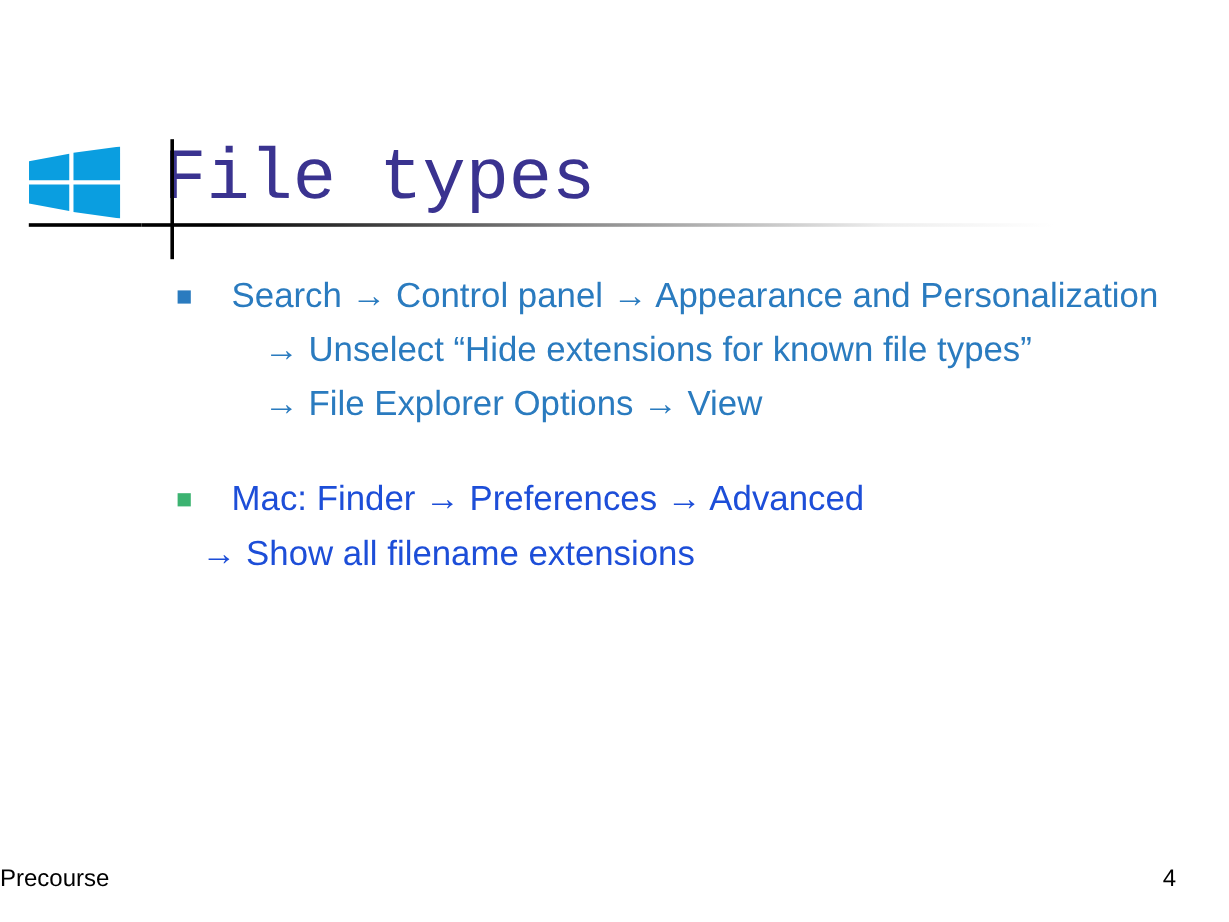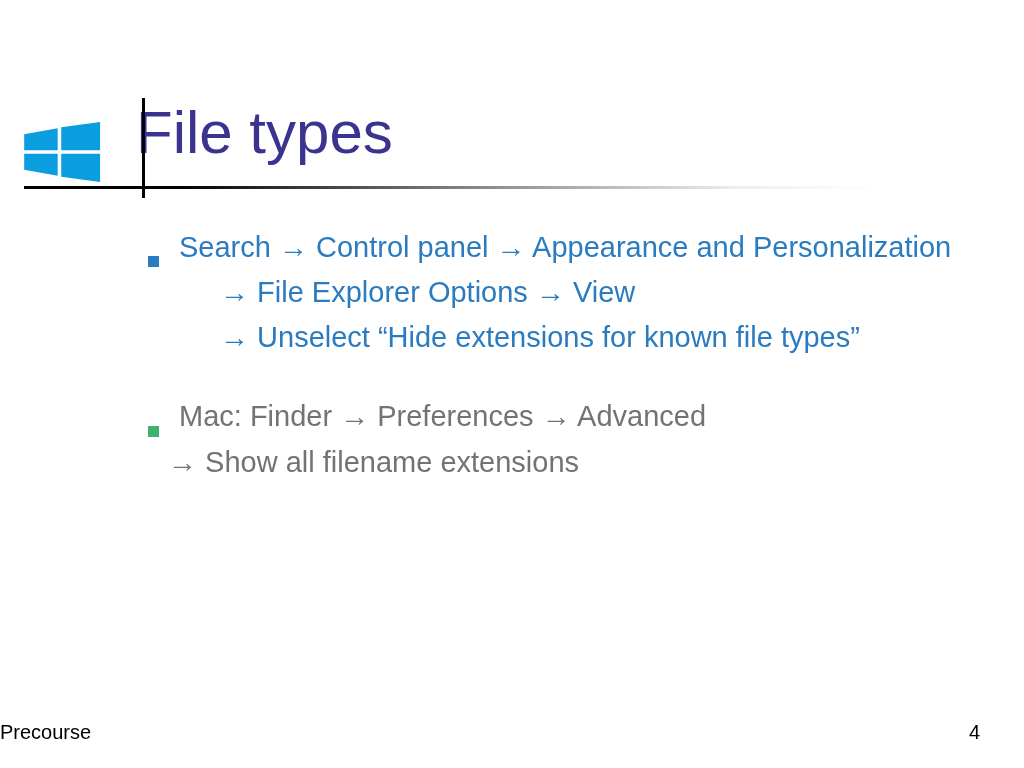--- a/index.html
+++ b/index.html
@@ -1,38 +1,38 @@
 <!DOCTYPE html>
 <html><head>
 <meta charset="utf-8">
 <style>
   * { margin: 0; padding: 0; box-sizing: border-box; }
   html, body { width: 1024px; height: 768px; background: #fff; font-family: Verdana, Geneva, sans-serif; overflow: hidden; }
   .slide { position: relative; width: 1024px; height: 768px; }
 
   
-  .title-wrap { position: absolute; top: 98px; left: 24px; right: 24px; height: 100px; }
+  .title-wrap { position: absolute; top: 116px; left: 24px; right: 24px; height: 100px; font-family: Liberation Mono, monospace; }
   .title-text { position: absolute; left: 112px; top: 0; font-size: 60px; color: #3a3390; font-weight: 400; }
   .vline { position: absolute; left: 118px; top: 0; width: 3px; height: 100px; background: #000; }
   .hline-holder { position: absolute; left: 24px; right: 0; top: 186px; height: 3px; }
   .hline-left { position: absolute; left: 0; width: 94px; height: 3px; background: #000; }
   .hline-grad { position: absolute; left: 94px; right: 0; height: 3px; background: linear-gradient(to right, #000 0px, #000 60px, #888 360px, #eee 620px, #fff 760px); }
 
   
   .winlogo { position: absolute; left: 24px; top: 122px; width: 78px; height: 60px; }
   .winlogo svg { width: 78px; height: 60px; display: block; }
 
   
   .body { position: absolute; left: 148px; top: 228px; right: 30px; font-size: 29px; line-height: 1.35; }
-  .b-item { display: flex; align-items: flex-end; margin-bottom: 6px; }
+  .b-item { display: flex; align-items: flex-start; margin-bottom: 6px; gap: 14px; }
   .sq { width: 11px; height: 11px; margin-top: 14px; margin-right: 20px; flex: 0 0 auto; }
   .sq.blue  { background: #2a7bbf; }
   .sq.green { background: #3cb371; }
   .txt-blue  { color: #2a7bbf; }
-  .txt-green { color: #737373; }
+  .txt-green { color: #1d4ed8; }
   .sub { margin-left: 72px; margin-bottom: 6px; }
   .arrow { font-family: "Arial", sans-serif; }
 
   
   .footer-center { position: absolute; left: 0; right: 0; bottom: 24px; text-align: left; font-size: 20px; color: #000; }
   .footer-right  { position: absolute; right: 44px; bottom: 24px; font-size: 20px; color: #000; }
 </style>
 </head>
 <body>
 
@@ -58,24 +58,24 @@
 
   <div class="body">
 
     <div class="b-item">
       <div class="sq blue"></div>
       <div class="txt-blue">
         <span>Search </span><span class="arrow">→</span><span> Control panel </span><span class="arrow">→</span><span> Appearance and Personalization</span>
       </div>
     </div>
     <div class="sub txt-blue">
-      <span class="arrow">→</span><span> File Explorer Options </span><span class="arrow">→</span><span> View</span>
+      <span class="arrow">→</span><span> Unselect “Hide extensions for known file types”</span>
     </div>
     <div class="sub txt-blue">
-      <span class="arrow">→</span><span> Unselect “Hide extensions for known file types”</span>
+      <span class="arrow">→</span><span> File Explorer Options </span><span class="arrow">→</span><span> View</span>
     </div>
 
     <div style="height:34px"></div>
 
     <div class="b-item">
       <div class="sq green"></div>
       <div class="txt-green">
         <span>Mac: Finder </span><span class="arrow">→</span><span> Preferences </span><span class="arrow">→</span><span> Advanced</span>
       </div>
     </div>

